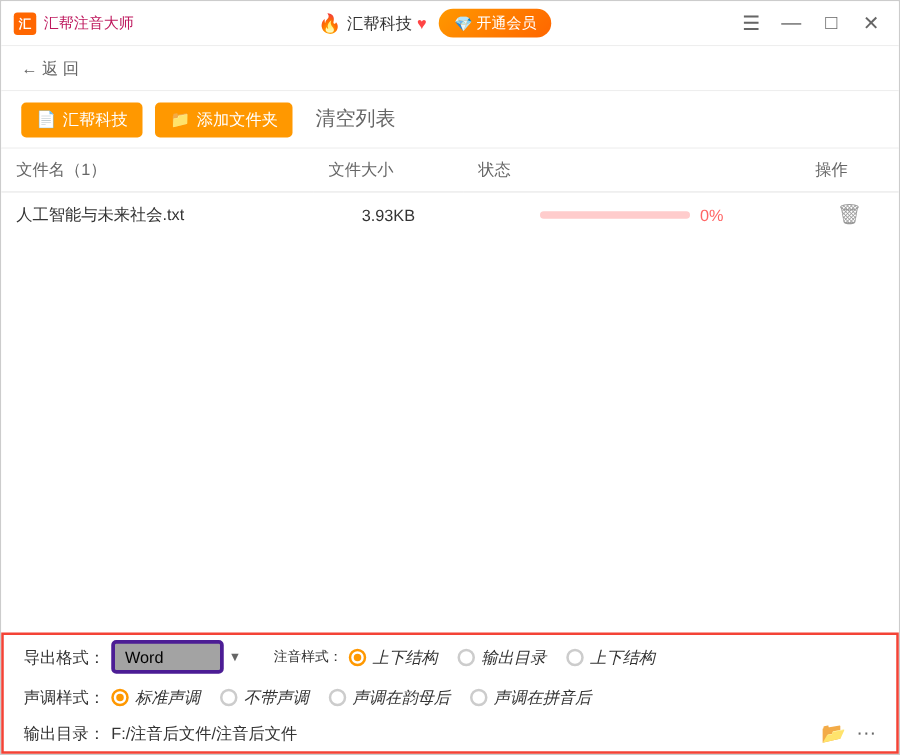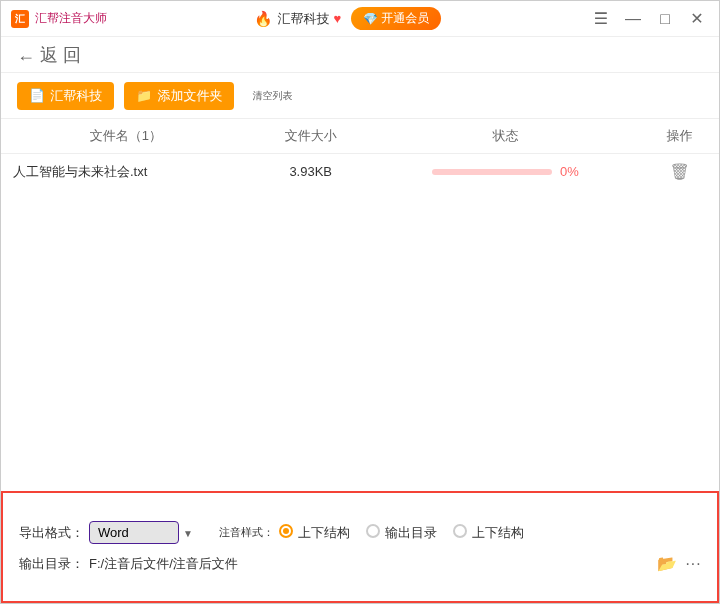--- a/index.html
+++ b/index.html
@@ -110,21 +110,21 @@
       align-items: center;
       padding: 0 16px;
       border-bottom: 1px solid #eee;
     }
     .back-btn {
       display: flex;
       align-items: center;
       gap: 4px;
       color: #666;
       cursor: pointer;
-      font-size: 18px;
+      font-size: 13px;
       background: none;
       border: none;
     }
 
     
     .toolbar {
       height: 46px;
       background: #fff;
       display: flex;
       align-items: center;
@@ -153,46 +153,46 @@
       font-size: 13px;
       cursor: pointer;
       display: flex;
       align-items: center;
       gap: 5px;
     }
     .btn-clear {
       background: transparent;
       color: #666;
       border: none;
-      font-size: 10px;
+      font-size: 16px;
       cursor: pointer;
       padding: 5px 8px;
     }
 
     
     .table-container {
       flex: 1;
       overflow: auto;
       background: #fff;
     }
     .file-table {
       width: 100%;
       border-collapse: collapse;
     }
     .file-table thead tr {
       border-bottom: 1px solid #eee;
     }
     .file-table th {
       padding: 8px 12px;
-      text-align: center;
+      text-align: left;
       font-weight: normal;
       color: #666;
       font-size: 13px;
     }
-    .file-table th.center { text-align: center; }
+    .file-table th.center { }
     .file-table td {
       padding: 8px 12px;
       font-size: 13px;
       color: #333;
       margin-left: 20px;
     }
     .file-table td.center { text-align: center; }
 
     .progress-container {
       display: flex;
@@ -228,25 +228,25 @@
       margin-bottom: 10px;
     }
     .bottom-row:last-child { margin-bottom: 0; }
     .row-label {
       font-size: 13px;
       color: #333;
       width: 70px;
       flex-shrink: 0;
     }
     .format-select {
-      border: 1px solid #4c1d95;
+      border: 3px solid #4c1d95;
       border-radius: 4px;
       padding: 3px 24px 3px 8px;
       font-size: 13px;
-      background: #e5e5e5;
+      background: #a3a3a3;
       appearance: none;
       -webkit-appearance: none;
       cursor: pointer;
       position: relative;
       min-width: 90px;
       margin-right: 20px;
     }
     .select-wrapper {
       position: relative;
       display: inline-block;
@@ -262,25 +262,26 @@
       color: #666;
       pointer-events: none;
     }
     .radio-group {
       display: flex;
       align-items: center;
       gap: 16px;
     }
     .radio-item {
       display: flex;
-      align-items: flex-start;
+      align-items: center;
       gap: 5px;
       cursor: pointer;
       font-size: 13px;
       color: #333;
+      font-style: italic;
     }
     .radio-circle {
       width: 14px;
       height: 14px;
       border-radius: 50%;
       border: 2px solid #ccc;
       display: flex;
       align-items: center;
       justify-content: center;
       flex-shrink: 0;
@@ -326,21 +327,21 @@
       align-self: center;
     }
 
     .bottom-wrapper {
       display: flex;
       align-items: stretch;
       border: 2px solid #f44336;
     }
     .bottom-left {
       flex: 1;
-      padding: 28px 16px;
+      padding: 4px 16px;
     }
     .bottom-right {
       padding: 12px 16px;
       display: flex;
       align-items: center;
       border-left: none;
     }
     .annotation-label {
       font-size: 11px;
       color: #333;
@@ -456,20 +457,41 @@
       <div class="radio-circle "></div>
       <span>输出目录</span>
     </div>
             <div class="radio-item">
       <div class="radio-circle "></div>
       <span>上下结构</span>
     </div>
           </div>
       </div>
 
+      <div class="bottom-row">
+        <span class="row-label">声调样式：</span>
+        <div class="radio-group" id="tone-radios">
+        <div class="radio-item">
+      <div class="radio-circle checked"></div>
+      <span>标准声调</span>
+    </div>
+            <div class="radio-item">
+      <div class="radio-circle "></div>
+      <span>不带声调</span>
+    </div>
+            <div class="radio-item">
+      <div class="radio-circle "></div>
+      <span>声调在韵母后</span>
+    </div>
+            <div class="radio-item">
+      <div class="radio-circle "></div>
+      <span>声调在拼音后</span>
+    </div>
+          </div>
+      </div>
 
       <div class="bottom-row">
         <span class="row-label">输出目录：</span>
         <span class="output-path">F:/注音后文件/注音后文件</span>
         <div class="path-actions">
           <button class="path-icon-btn" title="Browse">
             <span>📂</span>
           </button>
           <button class="path-icon-btn" title="More">
             <span>···</span>

